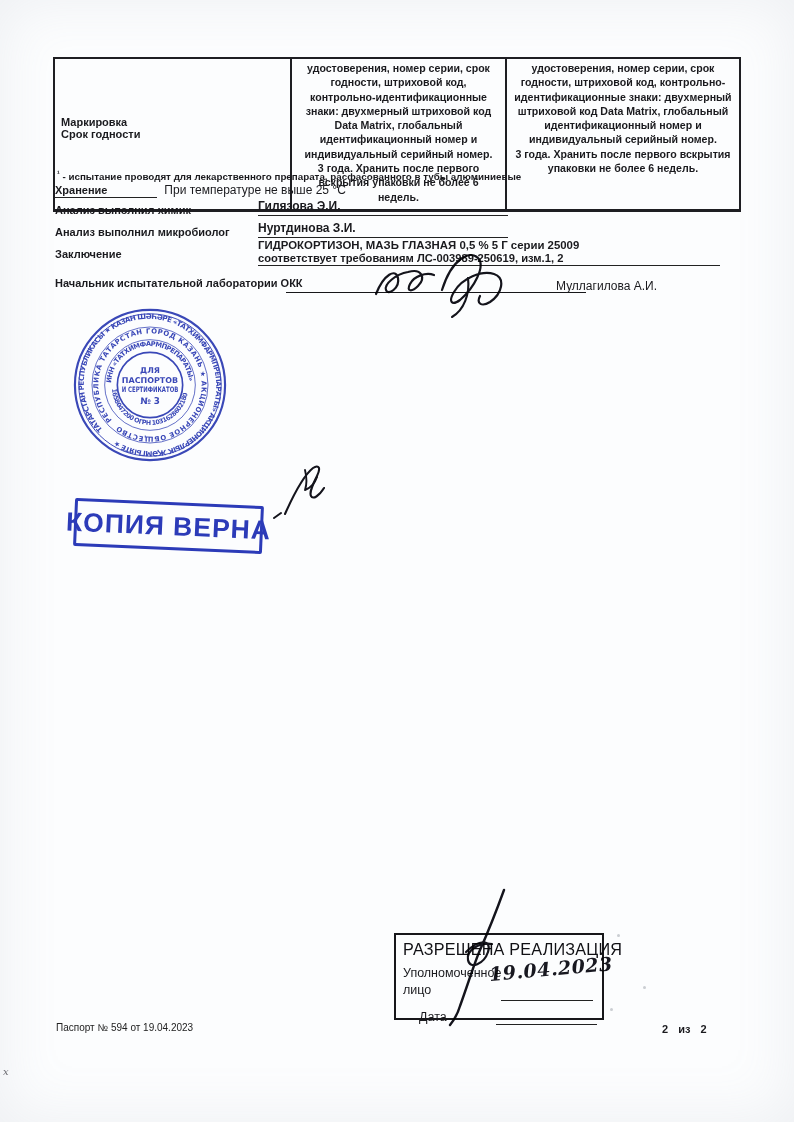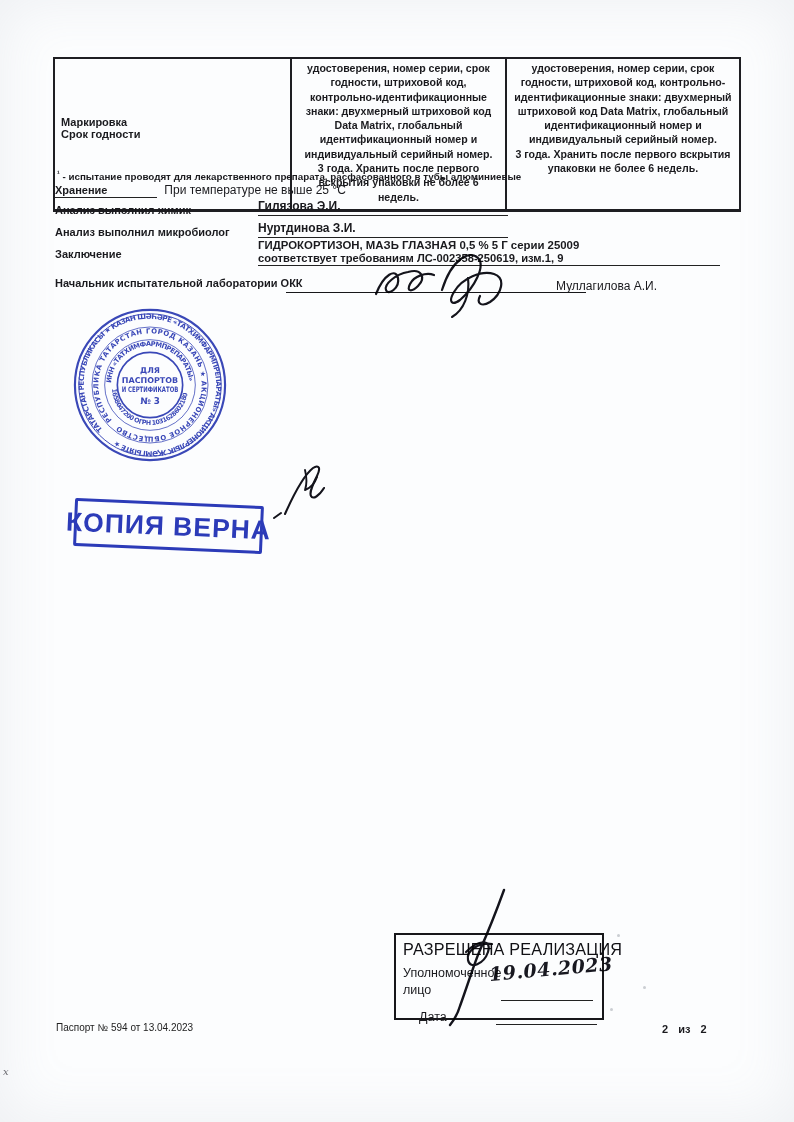--- a/index.html
+++ b/index.html
@@ -122,21 +122,21 @@
 
   <div class="field-label" style="top:204px">Анализ выполнил химик</div>
   <div class="value-line" style="top:199px">Гилязова Э.И.</div>
 
   <div class="field-label" style="top:226px">Анализ выполнил микробиолог</div>
   <div class="value-line" style="top:221px">Нуртдинова З.И.</div>
 
   <div class="field-label" style="top:248px">Заключение</div>
   <div class="conclusion-value">
     <div>ГИДРОКОРТИЗОН, МАЗЬ ГЛАЗНАЯ 0,5 % 5 Г серии 25009</div>
-    <div class="l2">соответствует требованиям ЛС-002358-250619, изм.1, 9</div>
+    <div class="l2">соответствует требованиям ЛС-003989-250619, изм.1, 2</div>
   </div>
   <div class="conclusion-underline"></div>
 
   <div class="field-label" style="top:277px">Начальник испытательной лаборатории ОКК</div>
   <div class="head-underline"></div>
   <div class="head-name">Муллагилова А.И.</div>
 
   <svg class="sig" style="left:370px; top:248px;" width="165" height="72" viewBox="0 0 165 72">
     <path d="M6 46 C14 26 26 20 28 30 C30 40 18 48 16 42 C14 36 26 26 38 24 C52 20 56 30 48 38 C42 44 36 44 40 36 C44 28 56 24 64 27" stroke-width="2.2"></path>
     <path d="M72 42 C82 10 100 2 108 10 C116 18 104 40 90 52 C82 58 78 54 84 44 C92 30 112 22 124 26 C136 30 132 46 120 54 C112 59 106 56 110 48" stroke-width="2.2"></path>
@@ -191,21 +191,21 @@
     <div class="date-label">Дата</div>
     <div class="date-line"></div>
   </div>
   <div class="handwritten-date">19.04.2023</div>
 
   <svg class="sig" style="left:420px; top:886px;" width="100" height="142" viewBox="0 0 100 142">
     <path d="M84 4 C76 26 68 46 60 64 C54 78 48 98 40 120 C38 127 34 134 30 139" stroke-width="2.4"></path>
     <path d="M46 66 C60 52 72 54 68 66 C64 78 50 84 48 74 C46 64 60 56 72 58" stroke-width="2.2"></path>
   </svg>
 
-  <div class="footer-left">Паспорт № 594 от 13.04.2023</div>
+  <div class="footer-left">Паспорт № 594 от 19.04.2023</div>
   <div class="footer-right">2 из 2</div>
 
   <div class="edge-mark">x</div>
   <div class="speck" style="left:617px; top:934px;"></div>
   <div class="speck" style="left:643px; top:986px;"></div>
   <div class="speck" style="left:610px; top:1008px;"></div>
 
 </div>
 
 </body></html>

